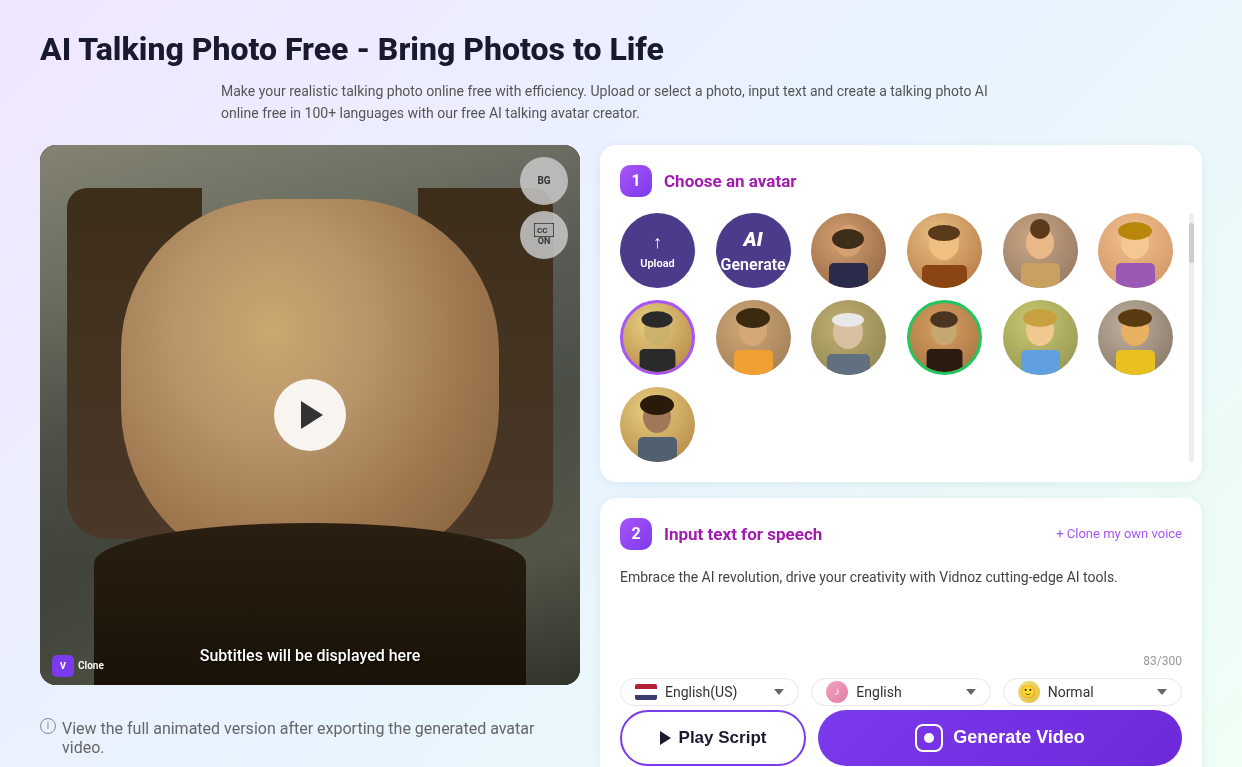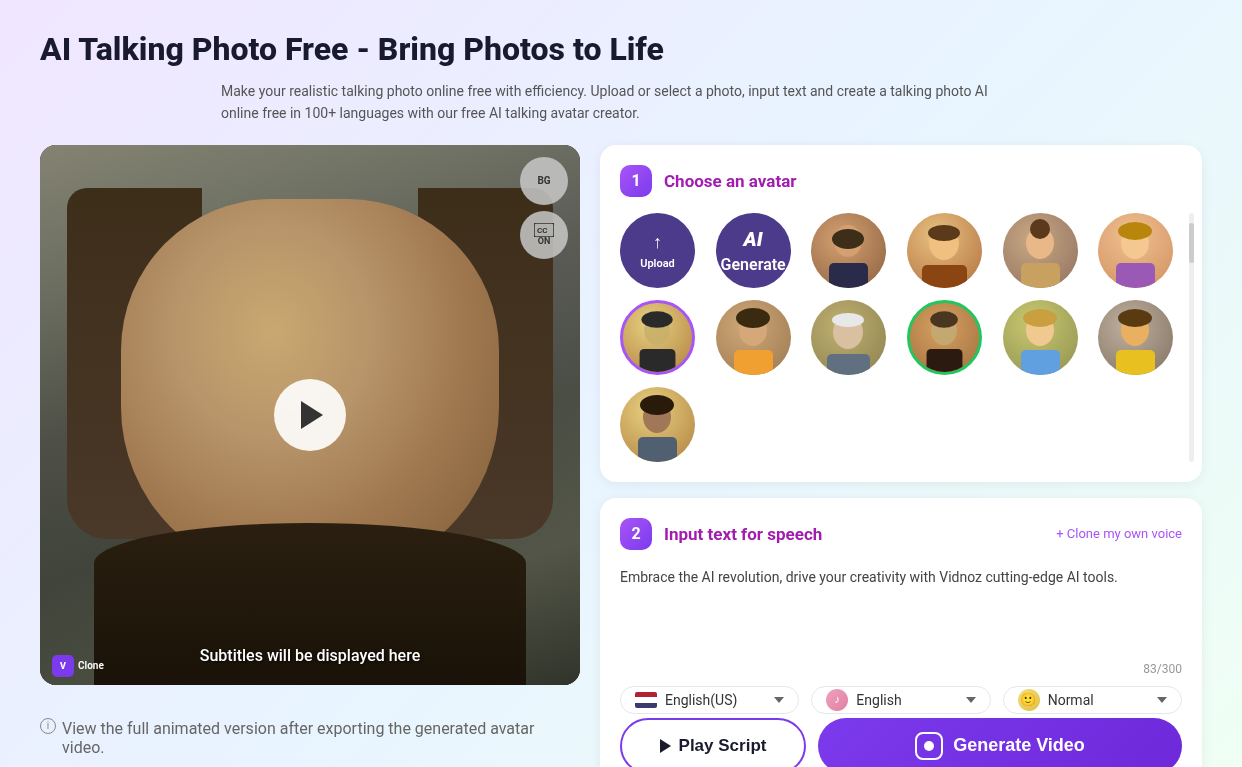--- a/index.html
+++ b/index.html
@@ -324,21 +324,21 @@
       font-size: 14px;
       color: #444;
       resize: none;
       font-family: inherit;
       line-height: 1.6;
     }
     .char-count {
       text-align: right;
       font-size: 12px;
       color: #999;
-      margin-top: 12px;
+      margin-top: 4px;
     }
 
     
     .dropdowns-row {
       display: flex;
       gap: 12px;
       margin-top: 10px;
     }
     .dropdown-select {
       flex: 1;

